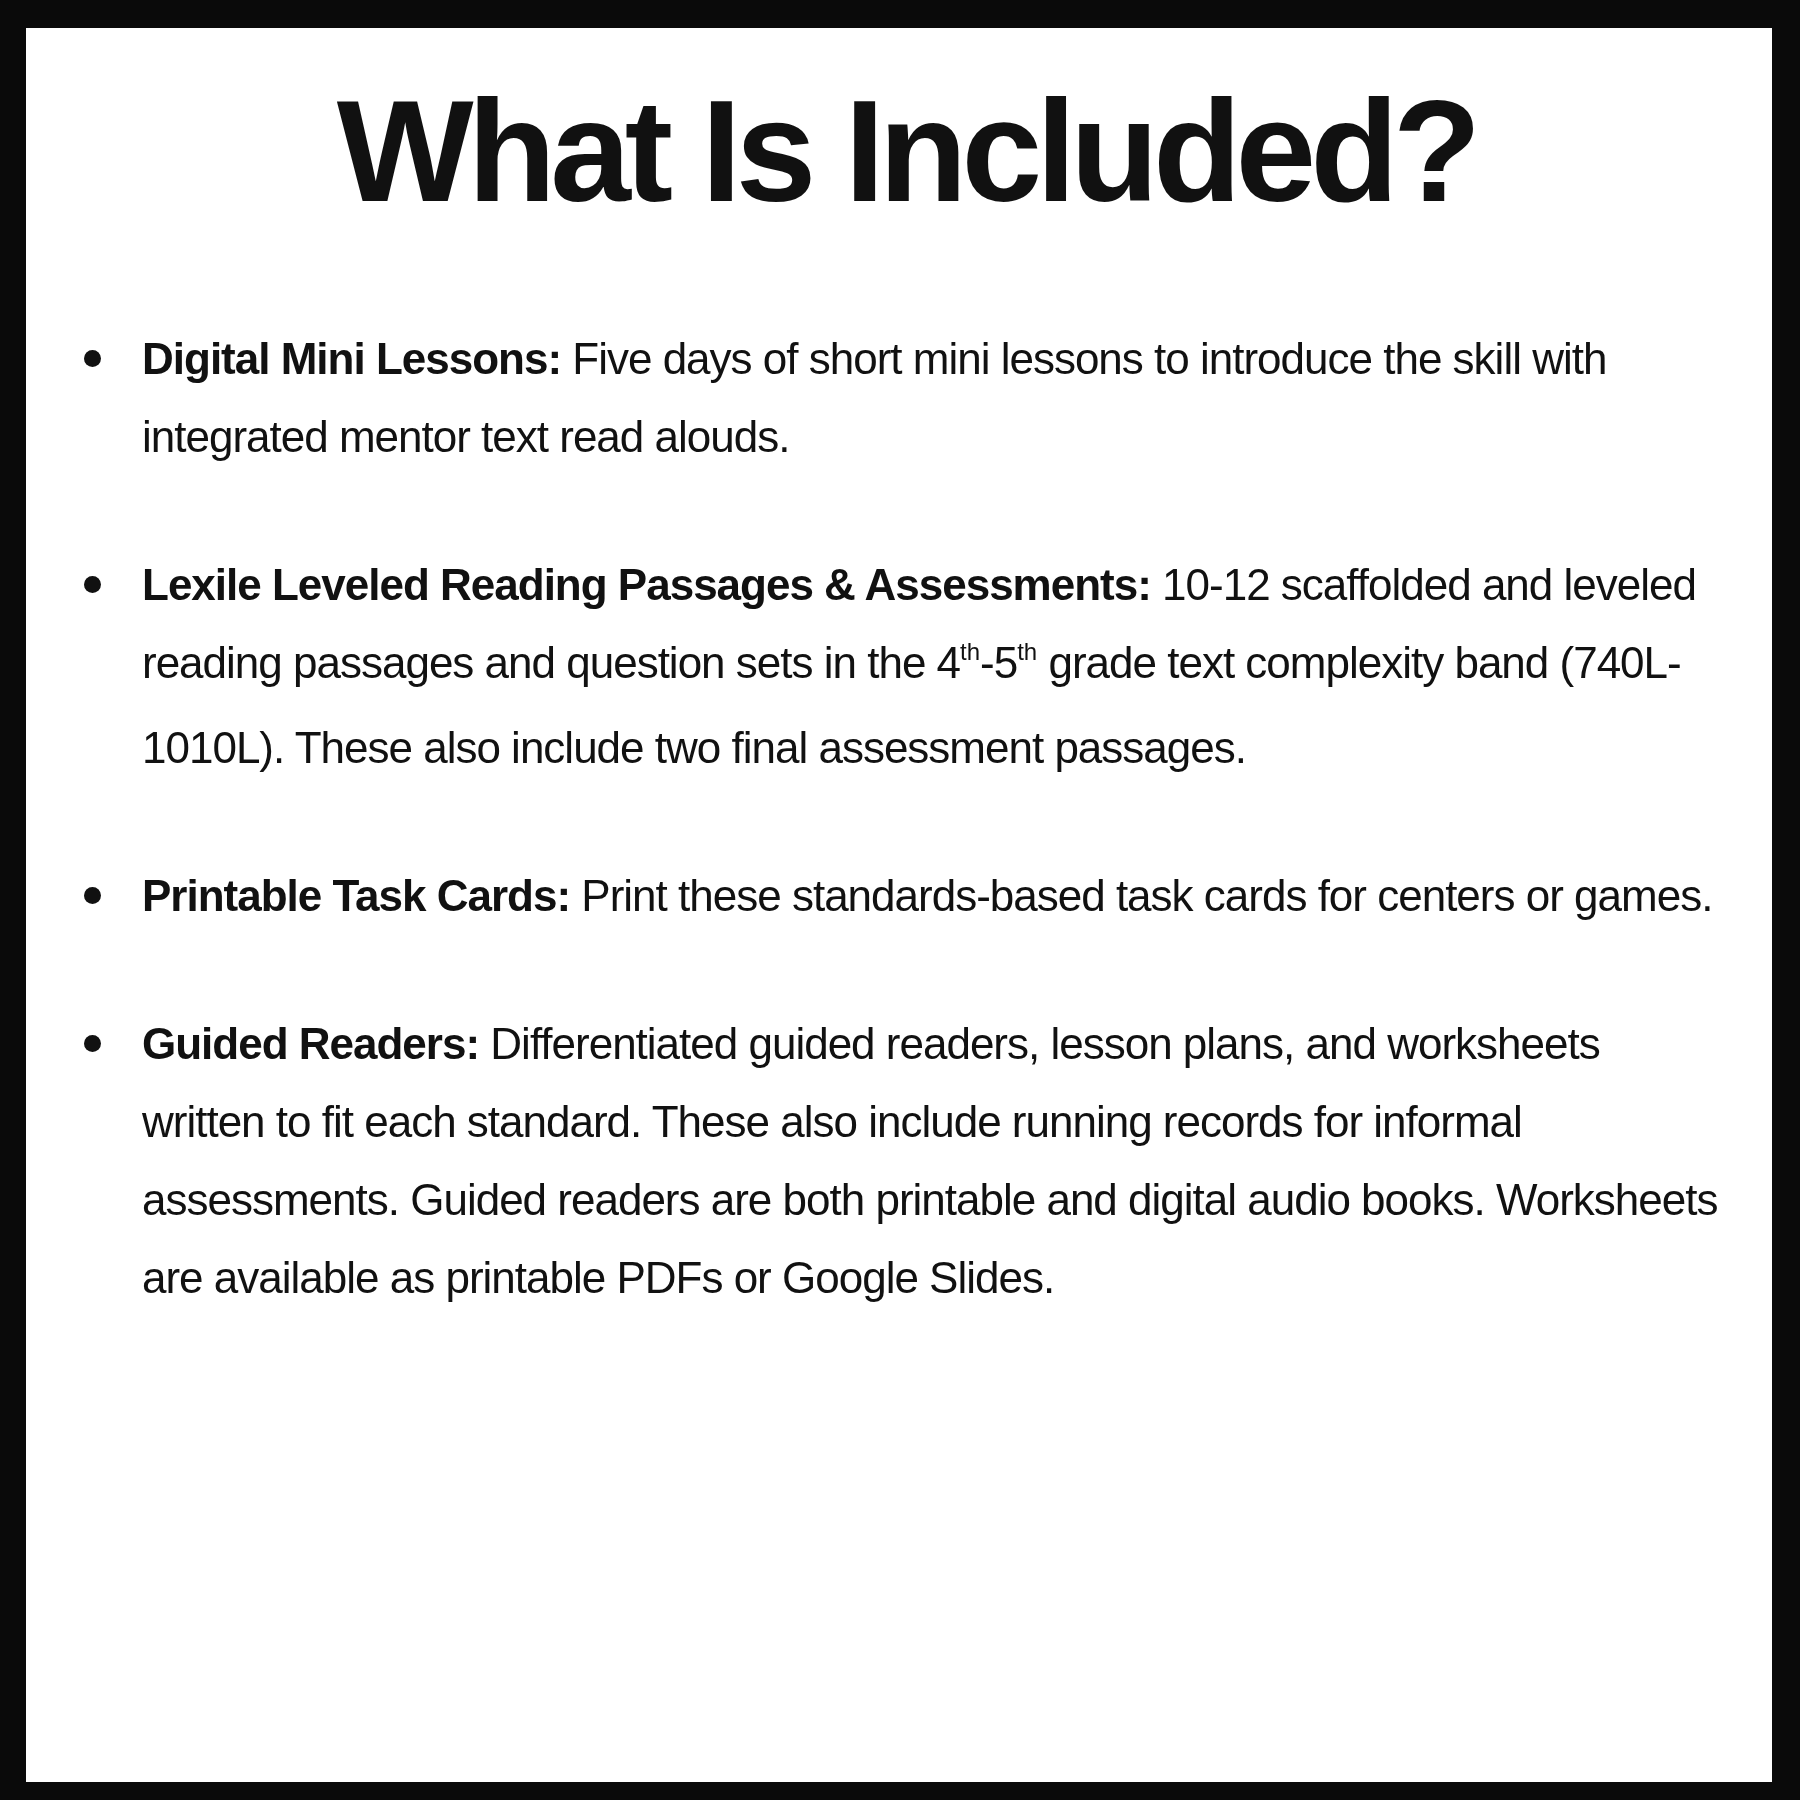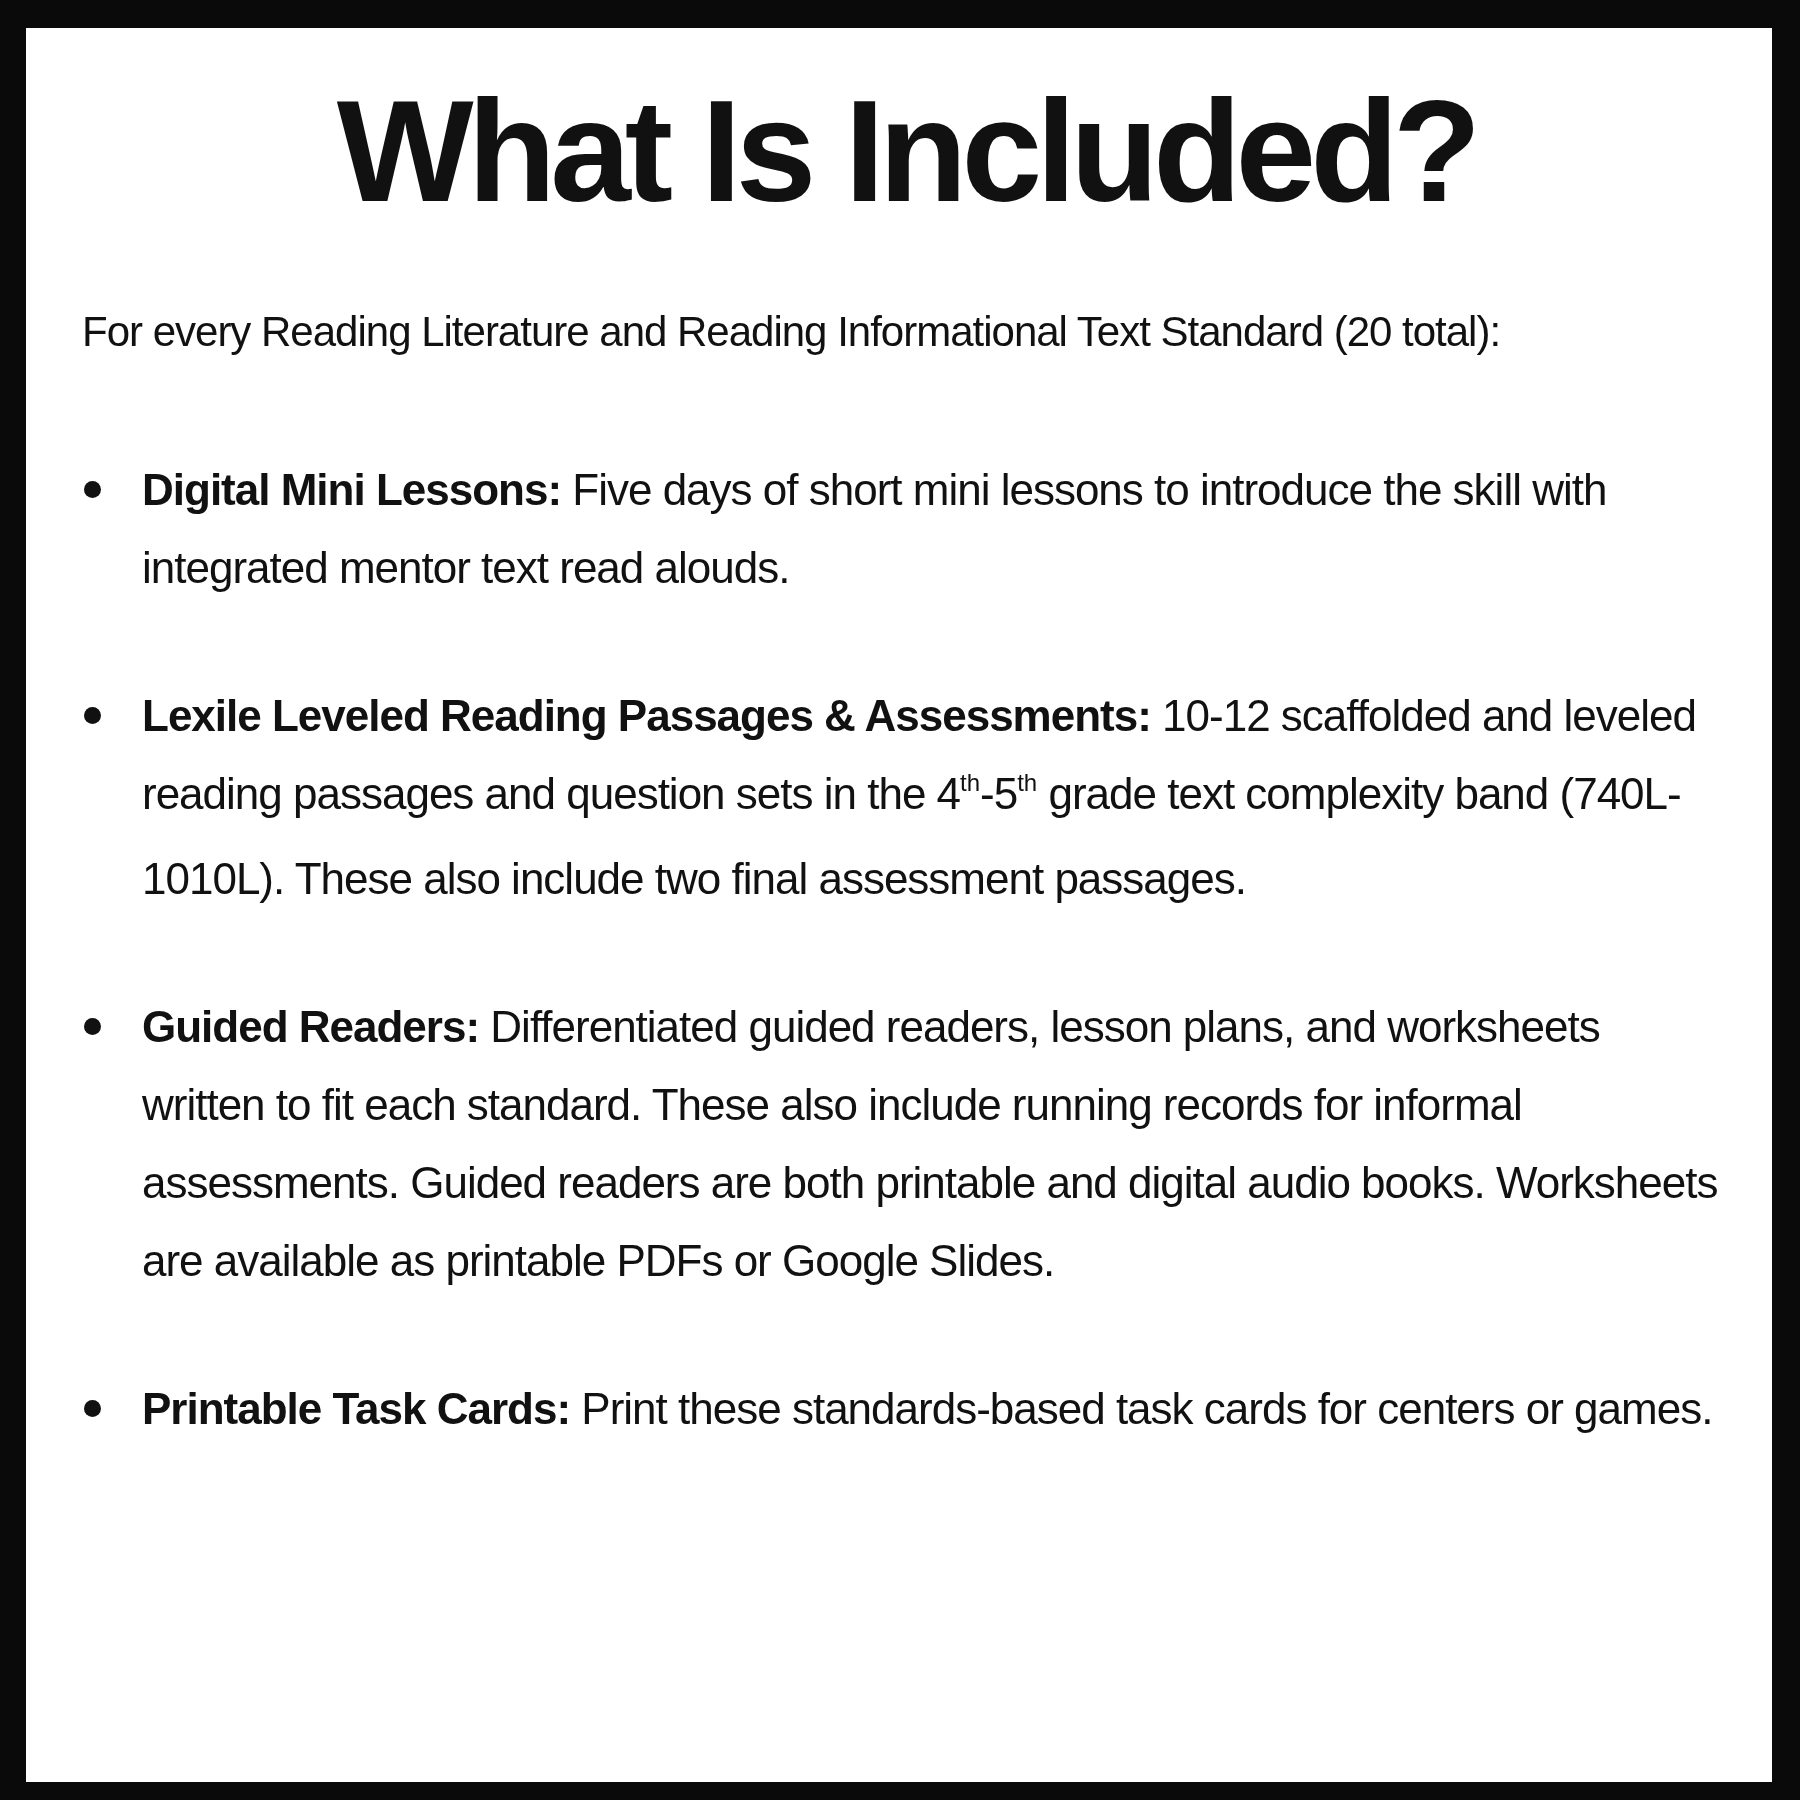--- a/index.html
+++ b/index.html
@@ -81,45 +81,44 @@
   }
 </style>
 </head>
 <body>
 
 <div class="page">
   <div class="content">
 
     <h1 class="title">What Is Included?</h1>
 
-    <p class="intro">For every Reading Literature and Reading Informational Text Standard (20 total):</p>
 
     <ul class="features">
 
       <li>
         <span class="bullet-dot"></span>
         <span class="lead">Digital Mini Lessons:</span>
         <span class="body">Five days of short mini lessons to introduce the skill with integrated mentor text read alouds.</span>
       </li>
 
       <li>
         <span class="bullet-dot"></span>
         <span class="lead">Lexile Leveled Reading Passages &amp; Assessments:</span>
         <span class="body">10-12 scaffolded and leveled reading passages and question sets in the 4</span><span class="sup">th</span><span class="body">-5</span><span class="sup">th</span>
         <span class="body">grade text complexity band (740L-1010L). These also include two final assessment passages.</span>
       </li>
 
       <li>
         <span class="bullet-dot"></span>
-        <span class="lead">Guided Readers:</span>
-        <span class="body">Differentiated guided readers, lesson plans, and worksheets written to fit each standard. These also include running records for informal assessments. Guided readers are both printable and digital audio books. Worksheets are available as printable PDFs or Google Slides.</span>
+        <span class="lead">Printable Task Cards:</span>
+        <span class="body">Print these standards-based task cards for centers or games.</span>
       </li>
 
       <li>
         <span class="bullet-dot"></span>
-        <span class="lead">Printable Task Cards:</span>
-        <span class="body">Print these standards-based task cards for centers or games.</span>
+        <span class="lead">Guided Readers:</span>
+        <span class="body">Differentiated guided readers, lesson plans, and worksheets written to fit each standard. These also include running records for informal assessments. Guided readers are both printable and digital audio books. Worksheets are available as printable PDFs or Google Slides.</span>
       </li>
 
 
     </ul>
   </div>
 </div>
 
 </body></html>

